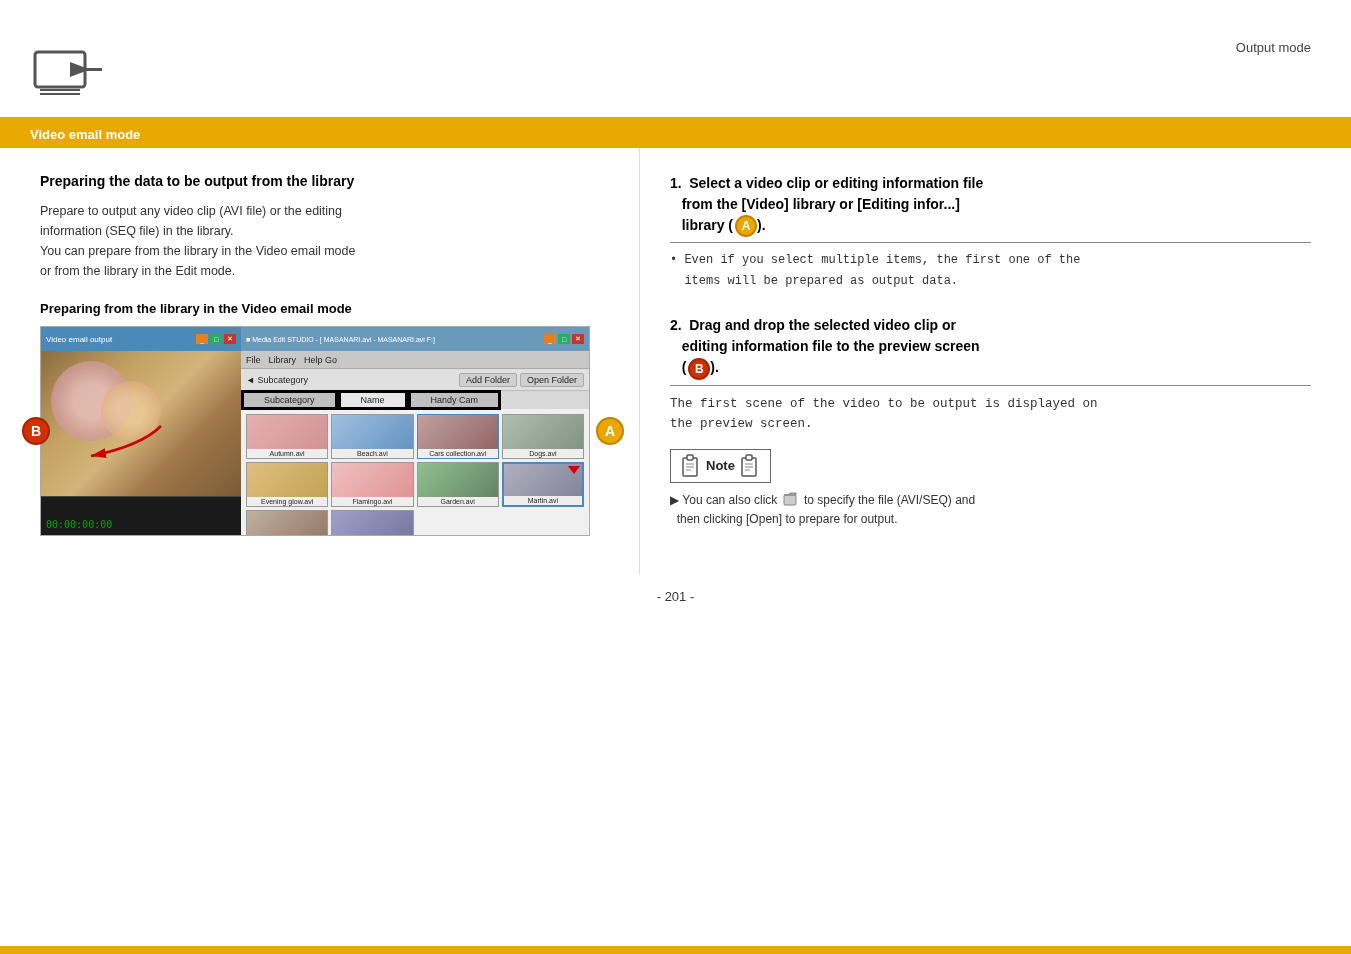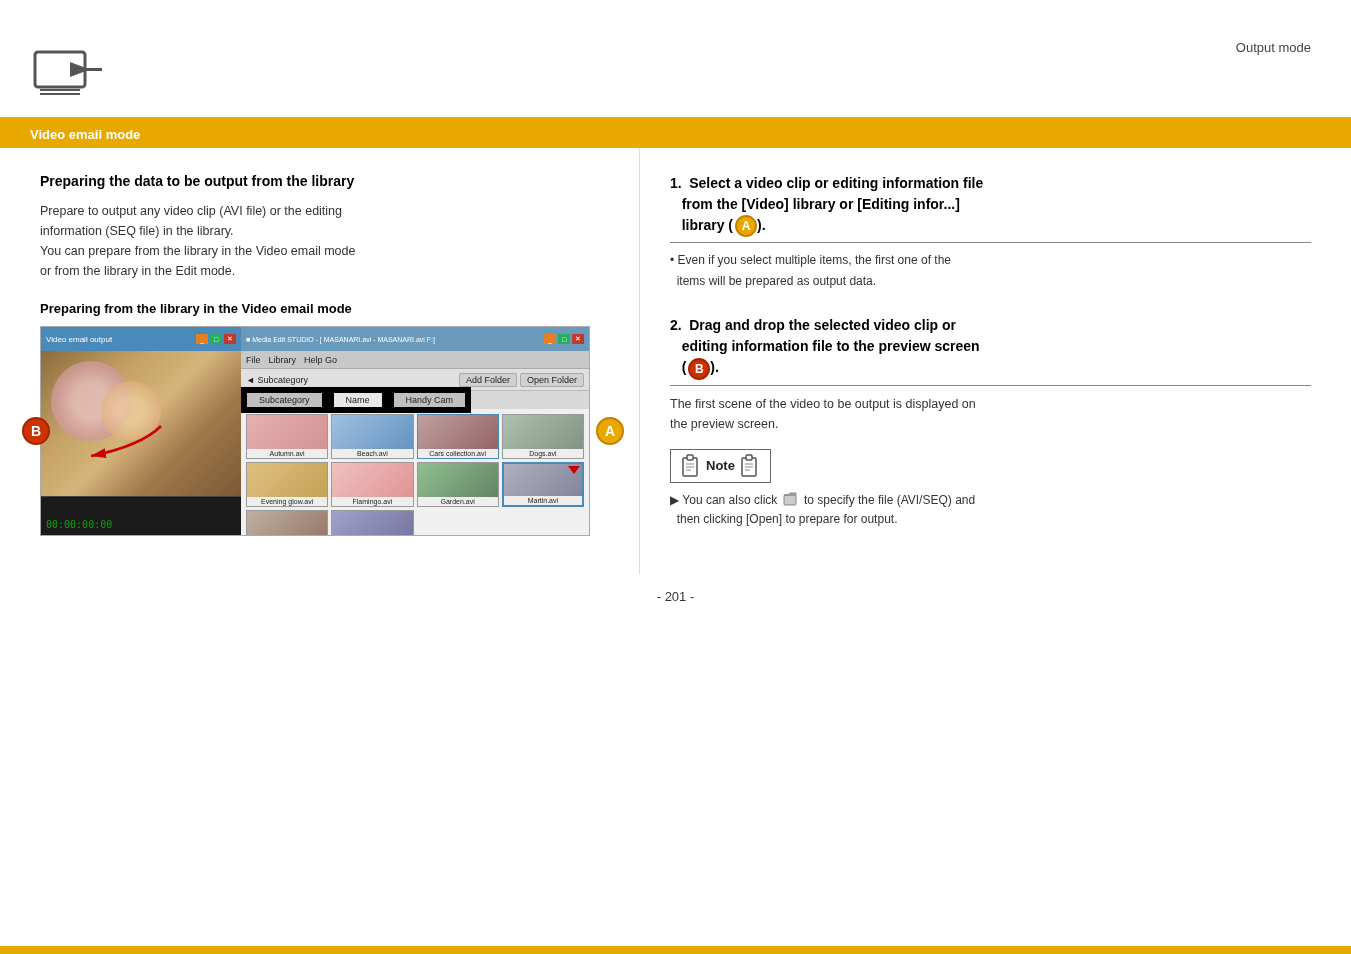--- a/index.html
+++ b/index.html
@@ -175,23 +175,23 @@
       font-size: 9px;
     }
     .screen-tabs {
       background: #d8d8d8;
       height: 18px;
       display: flex;
       align-items: center;
     }
     .screen-tab {
       font-size: 9px;
-      padding: 2px 12px;
+      padding: 2px 20px;
       background: #c0c0c0;
-      border: 6px solid #000000;
+      border: 3px solid #000000;
     }
     .screen-tab.active {
       background: #e8e8e8;
     }
     .screen-grid {
       flex: 1;
       padding: 5px;
       display: grid;
       grid-template-columns: repeat(4, 1fr);
       gap: 3px;
@@ -304,20 +304,21 @@
     }
     .step-underline {
       border-bottom: 1px solid #888;
       margin-bottom: 8px;
       padding-bottom: 5px;
     }
     .step-body {
       font-size: 12.5px;
       line-height: 1.6;
       color: #333;
+      font-family: Liberation Mono, monospace;
     }
     .bullet-item {
       font-size: 12px;
       color: #333;
       line-height: 1.5;
       padding-left: 12px;
       text-indent: -12px;
       margin-bottom: 3px;
     }
     .note-label {

